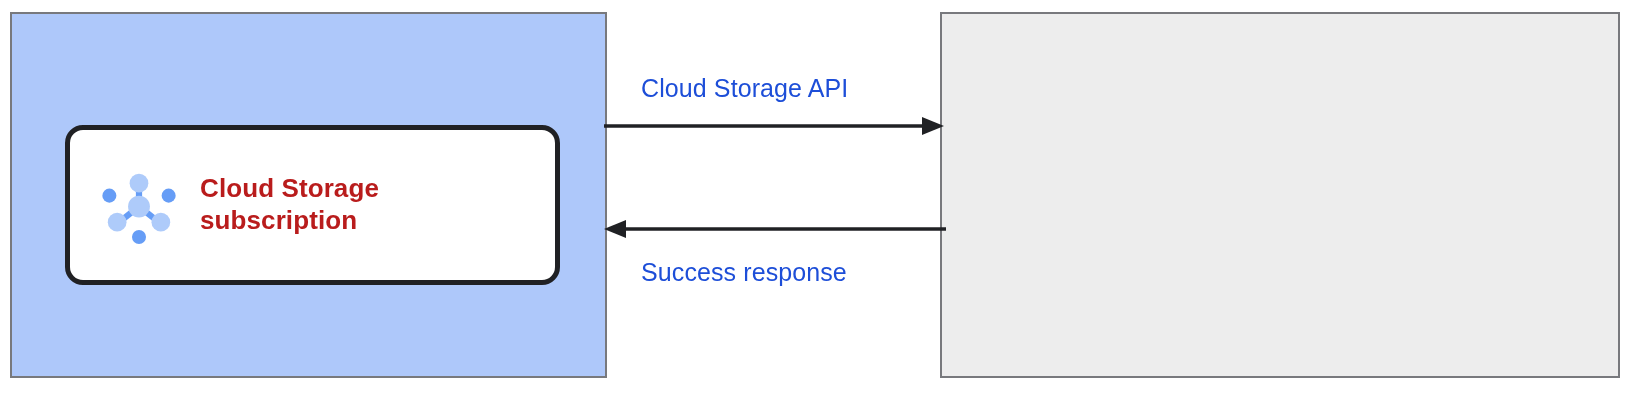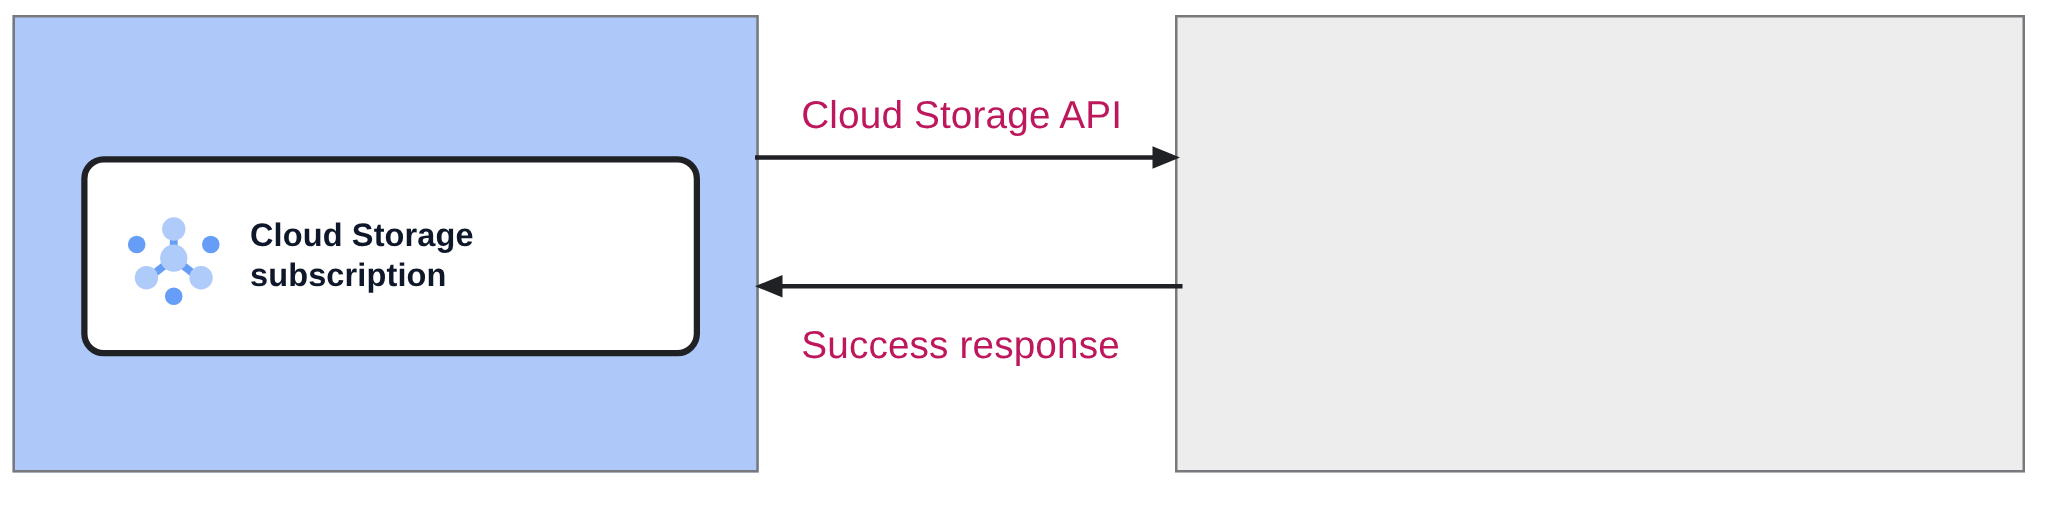--- a/index.html
+++ b/index.html
@@ -58,21 +58,21 @@
   #subscription-card {
     left: 53px;
     top: 111px;
     width: 495px;
     height: 160px;
   }
 
   .node-label {
     font-size: 26px;
     font-weight: bold;
-    color: #0f172a;
+    color: #b91c1c;
     line-height: 1.22;
     letter-spacing: 0.1px;
     white-space: pre-line;
   }
 
   .node-icon {
     flex: 0 0 auto;
     display: block;
   }
   #subscription-card .node-icon { width: 78px; height: 78px; }
@@ -89,22 +89,22 @@
   }
   #response-connector {
     left: 600px;
     top: 211px;
     width: 348px;
     height: 36px;
   }
 
   .edge-label {
     position: absolute;
-    font-size: 31px;
-    color: #be185d;
+    font-size: 25px;
+    color: #1d4ed8;
     white-space: nowrap;
     letter-spacing: 0.1px;
   }
   #api-label {
     left: 641px;
     top: 74px;
   }
   #response-label {
     left: 641px;
     top: 248px;

